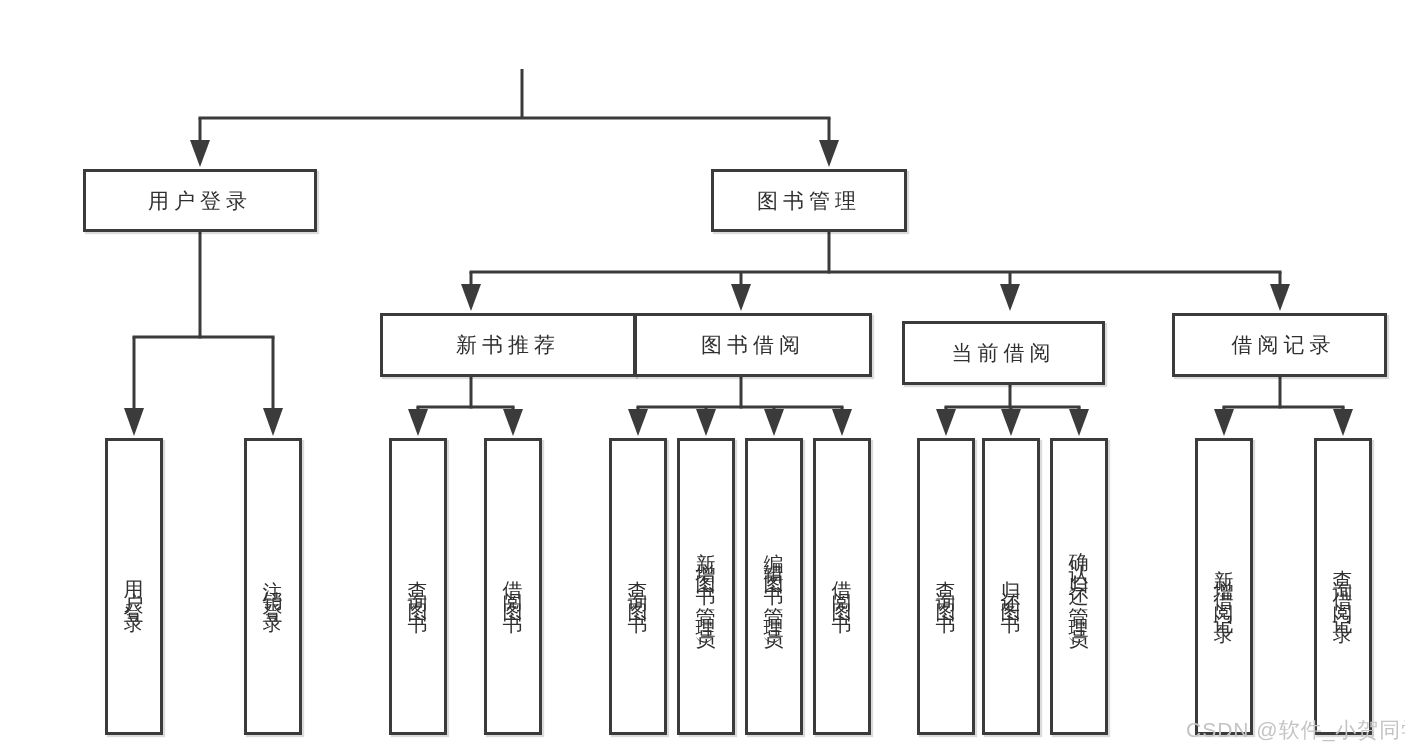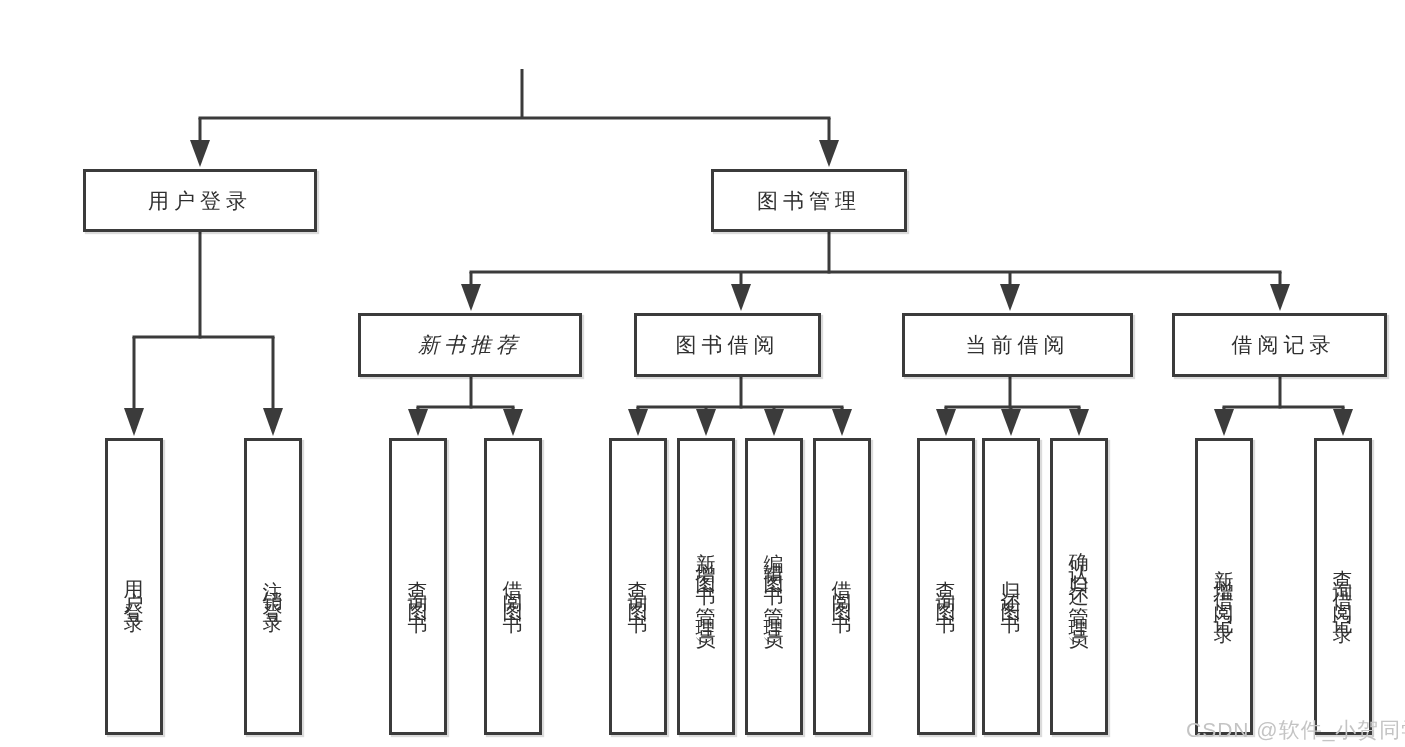--- a/index.html
+++ b/index.html
@@ -126,23 +126,23 @@
       <polygon points="1069,409 1089,409 1079,436"></polygon>
       <polygon points="1214,409 1234,409 1224,436"></polygon>
       <polygon points="1333,409 1353,409 1343,436"></polygon>
     </g>
   </svg>
 
 
   <div class="box l2" style="left:83px; width:234px;">用户登录</div>
   <div class="box l2" style="left:711px; width:196px;">图书管理</div>
 
-  <div class="box l3" style="left:358px; width:224px;font-style:italic;">新书推荐</div>
-  <div class="box l3" style="left:634px; width:187px;">图书借阅</div>
-  <div class="box l3" style="left:902px; width:231px;">当前借阅</div>
+  <div class="box l3" style="left:380px; width:256px;">新书推荐</div>
+  <div class="box l3" style="left:634px; width:238px;">图书借阅</div>
+  <div class="box l3" style="left:902px; width:203px;margin-top:8px;">当前借阅</div>
   <div class="box l3" style="left:1172px; width:215px;padding-left:8px;">借阅记录</div>
 
   <div class="vbox" style="left:105px;">
     <span>用户登录</span>
   </div>
   <div class="vbox" style="left:244px;">
     <span>注销登录</span>
   </div>
 
   <div class="vbox" style="left:389px;">

